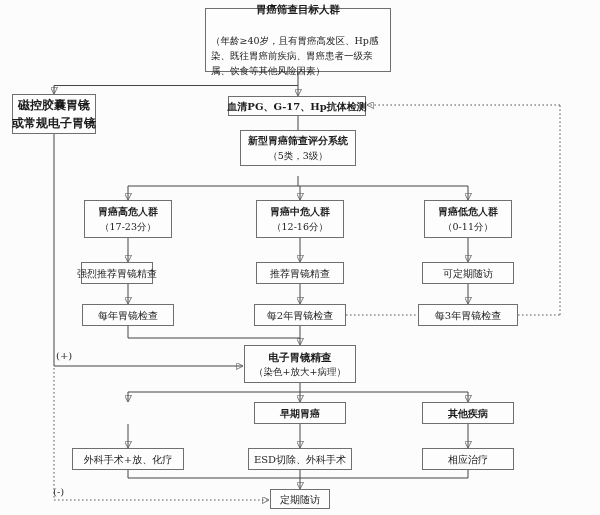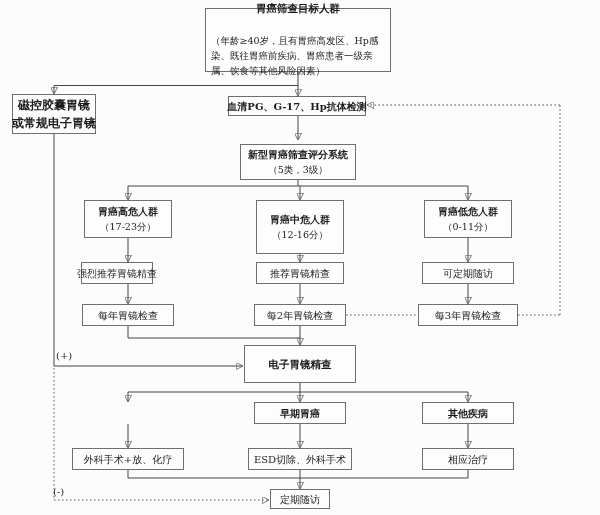--- a/index.html
+++ b/index.html
@@ -14,21 +14,21 @@
   .node{
     position:absolute;box-sizing:border-box;
     border:1px solid #6f6f6f;background:#fdfdfd;
     display:flex;flex-direction:column;align-items:center;justify-content:center;
     text-align:center;font-size:10px;line-height:1.5;
   }
   .nt{font-weight:bold;font-size:10.5px;line-height:16px;white-space:nowrap;}
   .ns{font-size:9.5px;line-height:14px;white-space:nowrap;}
   .nl{font-size:10px;white-space:nowrap;}
   .nlb{font-size:12px;font-weight:bold;white-space:nowrap;}
-  .target .nt{line-height:15px;font-family:Liberation Mono, monospace;}
+  .target .nt{line-height:15px;}
   .target .nb{
     font-size:9.5px;line-height:15px;text-align:left;
     padding:0 5px;white-space:normal;margin-top:16px;
   }
   .lbl{
     position:absolute;font-size:10px;color:#2a2a2a;
     font-family:"DejaVu Serif","Liberation Serif",serif;
   }
 </style>
 </head>
@@ -89,30 +89,30 @@
 
   <div class="node" style="left:12px;top:94px;width:84px;height:40px">
     <div class="nlb">磁控胶囊胃镜</div>
     <div class="nlb">或常规电子胃镜</div>
   </div>
 
   <div class="node" style="left:228px;top:96px;width:138px;height:20px">
     <div class="nlb" style="font-size:10px">血清PG、G-17、Hp抗体检测</div>
   </div>
 
-  <div class="node" style="left:240px;top:144px;width:116px;height:36px">
+  <div class="node" style="left:240px;top:130px;width:116px;height:36px">
     <div class="nt" style="font-size:10px">新型胃癌筛查评分系统</div>
     <div class="ns">（5类，3级）</div>
   </div>
 
   <div class="node" style="left:84px;top:200px;width:88px;height:38px">
     <div class="nt" style="font-size:10px">胃癌高危人群</div>
     <div class="ns">（17-23分）</div>
   </div>
-  <div class="node" style="left:256px;top:200px;width:88px;height:54px">
+  <div class="node" style="left:256px;top:200px;width:88px;height:38px">
     <div class="nt" style="font-size:10px">胃癌中危人群</div>
     <div class="ns">（12-16分）</div>
   </div>
   <div class="node" style="left:424px;top:200px;width:88px;height:38px">
     <div class="nt" style="font-size:10px">胃癌低危人群</div>
     <div class="ns">（0-11分）</div>
   </div>
 
   <div class="node" style="left:81px;top:262px;width:72px;height:22px">
     <div class="nl">强烈推荐胃镜精查</div>
@@ -129,20 +129,21 @@
   </div>
   <div class="node" style="left:254px;top:304px;width:92px;height:22px">
     <div class="nl">每2年胃镜检查</div>
   </div>
   <div class="node" style="left:418px;top:304px;width:100px;height:22px">
     <div class="nl">每3年胃镜检查</div>
   </div>
 
   <div class="node" style="left:244px;top:345px;width:112px;height:38px">
     <div class="nt" style="font-size:10.5px">电子胃镜精查</div>
+    <div class="ns">（染色+放大+病理）</div>
   </div>
 
   <div class="node" style="left:254px;top:402px;width:92px;height:22px">
     <div class="nlb" style="font-size:10px">早期胃癌</div>
   </div>
   <div class="node" style="left:422px;top:402px;width:92px;height:22px">
     <div class="nlb" style="font-size:10px">其他疾病</div>
   </div>
 
   <div class="node" style="left:72px;top:448px;width:112px;height:22px">

